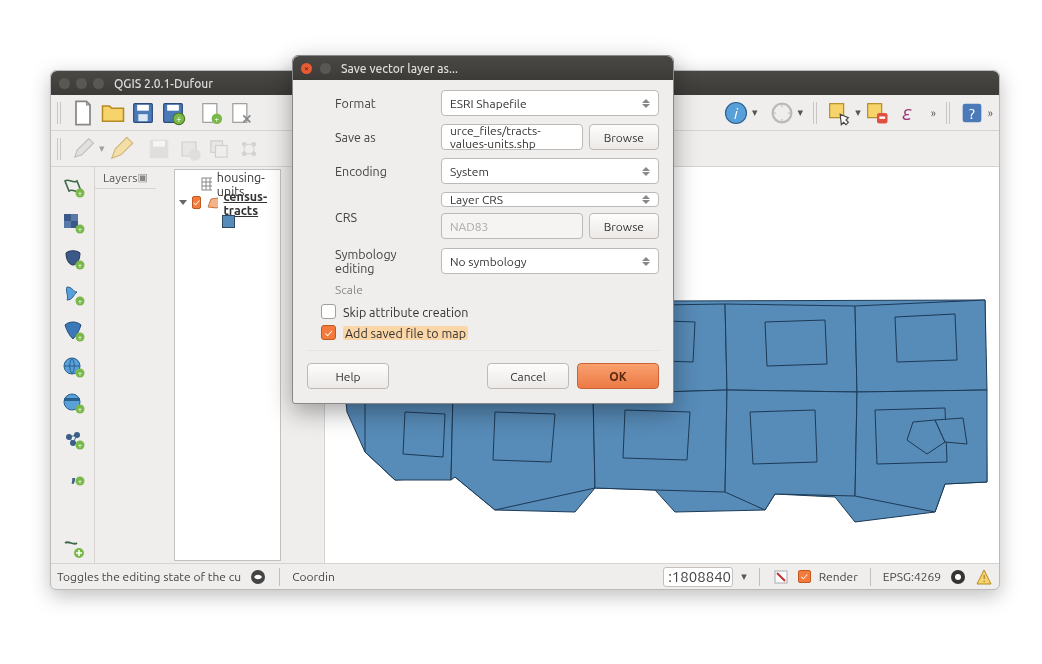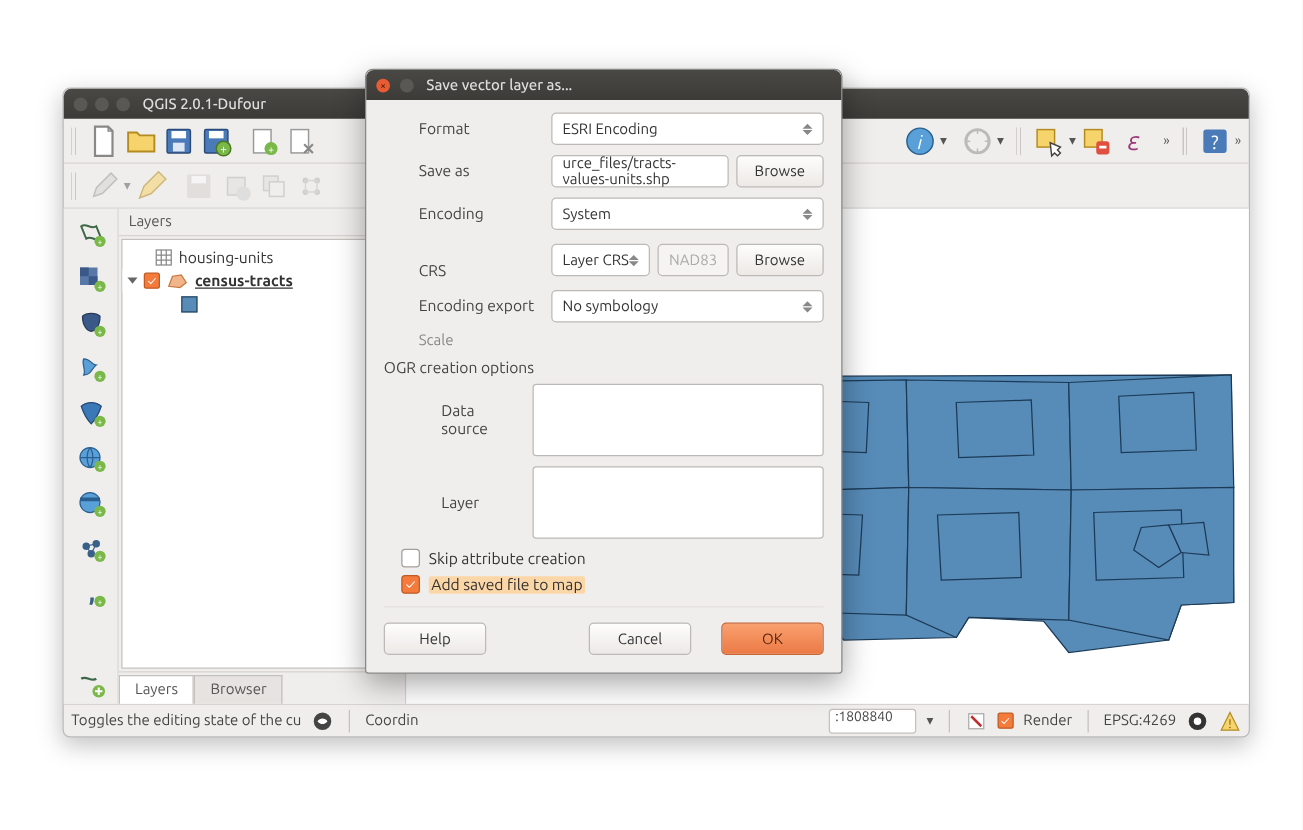--- a/index.html
+++ b/index.html
@@ -15,21 +15,21 @@
 .toolbar { height: 36px; border-bottom: 1px solid #d6d3d0; display: flex; align-items: center; padding: 0 6px; gap: 2px; }
 .tb-btn { width: 28px; height: 28px; display: flex; align-items: center; justify-content: center; border-radius: 3px; }
 .tb-sep { width: 6px; }
 .tb-handle { width: 6px; height: 22px; background: repeating-linear-gradient(90deg, #c8c5c2 0 1px, transparent 1px 3px); margin-right: 4px; }
 
 
 .main-body { display: flex; height: calc(100% - 24px - 72px - 26px); }
 .left-strip { width: 44px; background: #f0eeed; border-right: 1px solid #d6d3d0; display: flex; flex-direction: column; align-items: center; padding-top: 6px; gap: 8px; }
 .left-strip svg { width: 24px; height: 24px; }
 
-.layers-panel { width: 230px; border-right: 1px solid #d6d3d0; display: flex; flex-direction: column; background: #f0eeed; }
+.layers-panel { width: 230px; border-right: 1px solid #d6d3d0; display: flex; flex-direction: row; background: #f0eeed; gap: 16px; }
 .panel-header { height: 22px; font-size: 12px; color: #555; padding: 3px 8px; border-bottom: 1px solid #d6d3d0; display: flex; justify-content: space-between; align-items: center; }
 .tree { flex: 1; background: #fff; border: 1px solid #c3c0bd; margin: 2px; font-size: 12.5px; padding: 4px 0; }
 .tree-node { display: flex; align-items: center; gap: 5px; height: 19px; padding: 0 4px; }
 .tree-node.indent { padding-left: 26px; }
 .tree-node.selected { background: #fff; }
 .tree-node .txt { color: #333; }
 .tree-node.selected .txt { font-weight: bold; text-decoration: underline; }
 .arrow-down { width: 0; height: 0; border-left: 4px solid transparent; border-right: 4px solid transparent; border-top: 5px solid #666; }
 .chk { width: 13px; height: 13px; background: #f47b3c; border: 1px solid #c05a20; border-radius: 2px; display: flex; align-items: center; justify-content: center; }
 .chk::after { content: "✓"; color: #fff; font-size: 10px; }
@@ -39,40 +39,40 @@
 .tab { padding: 4px 12px; font-size: 12px; color: #555; border: 1px solid #c3c0bd; border-bottom: none; background: #fff; margin-top: 2px; }
 .tab.inactive { background: #e6e3e0; }
 
 
 .canvas { flex: 1; background: #fff; position: relative; overflow: hidden; }
 .map-shape { position: absolute; left: -30px; top: 95px; width: 730px; height: 310px; }
 
 
 .statusbar { height: 26px; border-top: 1px solid #d6d3d0; display: flex; align-items: center; padding: 0 6px; font-size: 12px; color: #444; gap: 8px; }
 .sb-sep { border-left: 1px solid #c3c0bd; height: 18px; margin: 0 4px; }
-.sb-input { border: 1px solid #c3c0bd; height: 20px; padding: 0 4px; font-size: 11px; background: #fff; border-radius: 3px;}
+.sb-input { border: 1px solid #c3c0bd; height: 20px; padding: 0 4px; font-size: 15px; background: #fff; border-radius: 3px;}
 
 
 .dialog { position: absolute; left: 292px; top: 55px; width: 382px; background: #f0eeed; border: 1px solid #888; border-radius: 6px 6px 3px 3px; box-shadow: 0 8px 24px rgba(0,0,0,0.35); }
 .dlg-title { height: 24px; background: linear-gradient(#4a4844, #3d3b38); border-radius: 6px 6px 0 0; display: flex; align-items: center; padding: 0 8px; color: #ddd; font-size: 12px; font-weight: 500; }
 .close-x { width: 11px; height: 11px; border-radius: 50%; background: #e95b32; margin-right: 8px; display:flex;align-items:center;justify-content:center;font-size:8px;color:#5a2010;}
 .min-o { width: 11px; height: 11px; border-radius: 50%; background: #5a5854; margin-right: 10px; }
 
 .dlg-body { padding: 10px 14px 14px; font-size: 12.5px; color: #333; }
 .form-row { display: flex; align-items: center; margin-bottom: 8px; gap: 6px; }
 .form-row label { width: 100px; color: #444; margin-left: 28px; }
 .form-row.short label { width: 84px; color: #888; font-size: 12px; }
 .combo, .txtin { flex: 1; height: 26px; border: 1px solid #bcb9b6; border-radius: 4px; background: #fff; padding: 0 8px; font-size: 12px; color: #333; display: flex; align-items: center; justify-content: space-between; }
 .combo.disabled, .txtin.disabled { color: #aaa; background: #f5f4f3; }
 .spin { display:flex; flex-direction:column; gap:1px; }
 .spin div { width:0;height:0;border-left:4px solid transparent;border-right:4px solid transparent;}
 .spin .up{border-bottom:4px solid #888;}
 .spin .dn{border-top:4px solid #888;}
 .btn { height: 26px; padding: 0 14px; border: 1px solid #bcb9b6; border-radius: 4px; background: linear-gradient(#fdfdfc, #ece9e6); font-size: 12px; color: #333; display:flex;align-items:center; }
-.btn.primary { background: linear-gradient(#f9a06f, #ec7a45); border-color: #c96535; color: #5a2610; font-weight: 400; margin-left: 16px; }
+.btn.primary { background: linear-gradient(#f9a06f, #ec7a45); border-color: #c96535; color: #5a2610; font-weight: 700; }
 
 .group { border: none; margin-top: 6px; }
 .group-title { font-size: 12.5px; color: #444; margin: 4px 0 6px; }
 .ogr-sub { margin-left: 18px; }
 .txtarea { width: 252px; height: 58px; border: 1px solid #bcb9b6; border-radius: 3px; background: #fff; }
 
 .chkrow { display: flex; align-items: center; gap: 7px; margin: 6px 0 2px 14px; font-size: 12.5px; }
 .chkbox { width: 15px; height: 15px; border: 1px solid #a39f9b; border-radius: 3px; background: #fff; }
 .chkbox.checked { background: #f47b3c; border-color: #c05a20; display:flex;align-items:center;justify-content:center; }
 .chkbox.checked::after { content:"✓"; color:#fff; font-size:11px; }
@@ -413,21 +413,21 @@
 <div class="dialog">
   <div class="dlg-title">
     <div class="close-x">×</div>
     <div class="min-o"></div>
     <span>Save vector layer as...</span>
   </div>
   <div class="dlg-body">
     <div class="form-row">
       <label>Format</label>
       <div class="combo">
-        <span>ESRI Encoding</span>
+        <span>ESRI Shapefile</span>
         <div class="spin">
             <div class="up"></div>
             <div class="dn"></div>
           </div>
       </div>
     </div>
     <div class="form-row">
       <label>Save as</label>
       <div class="txtin">
           <span>urce_files/tracts-values-units.shp</span>
@@ -439,63 +439,50 @@
       <div class="combo">
         <span>System</span>
         <div class="spin">
             <div class="up"></div>
             <div class="dn"></div>
           </div>
       </div>
     </div>
     <div class="form-row">
       <label style="align-self:flex-start;padding-top:18px;">CRS</label>
-      <div style="flex:1;display:flex;flex-direction:row;gap:6px;">
+      <div style="flex:1;display:flex;flex-direction:column;gap:6px;">
         <div class="combo">
           <span>Layer CRS</span>
           <div class="spin">
               <div class="up"></div>
               <div class="dn"></div>
             </div>
         </div>
         <div style="display:flex;gap:6px;">
           <div class="txtin disabled">
               <span>NAD83</span>
             </div>
           <div class="btn">Browse</div>
         </div>
       </div>
     </div>
     <div class="form-row">
-      <label>Encoding export</label>
+      <label>Symbology editing</label>
       <div class="combo">
         <span>No symbology</span>
         <div class="spin">
             <div class="up"></div>
             <div class="dn"></div>
           </div>
       </div>
     </div>
     <div class="form-row short">
       <label style="width:100px;">Scale</label>
     </div>
 
-    <div class="group">
-      <div class="group-title">OGR creation options</div>
-      <div class="ogr-sub">
-        <div class="form-row">
-          <label style="width:72px;">Data source</label>
-          <div class="txtarea"></div>
-        </div>
-        <div class="form-row">
-          <label style="width:72px;">Layer</label>
-          <div class="txtarea"></div>
-        </div>
-      </div>
-    </div>
 
     <div class="chkrow">
       <div class="chkbox"></div>
       <span>Skip attribute creation</span>
     </div>
     <div class="chkrow">
       <div class="chkbox checked"></div>
       <span class="hl">Add saved file to map</span>
     </div>
 

